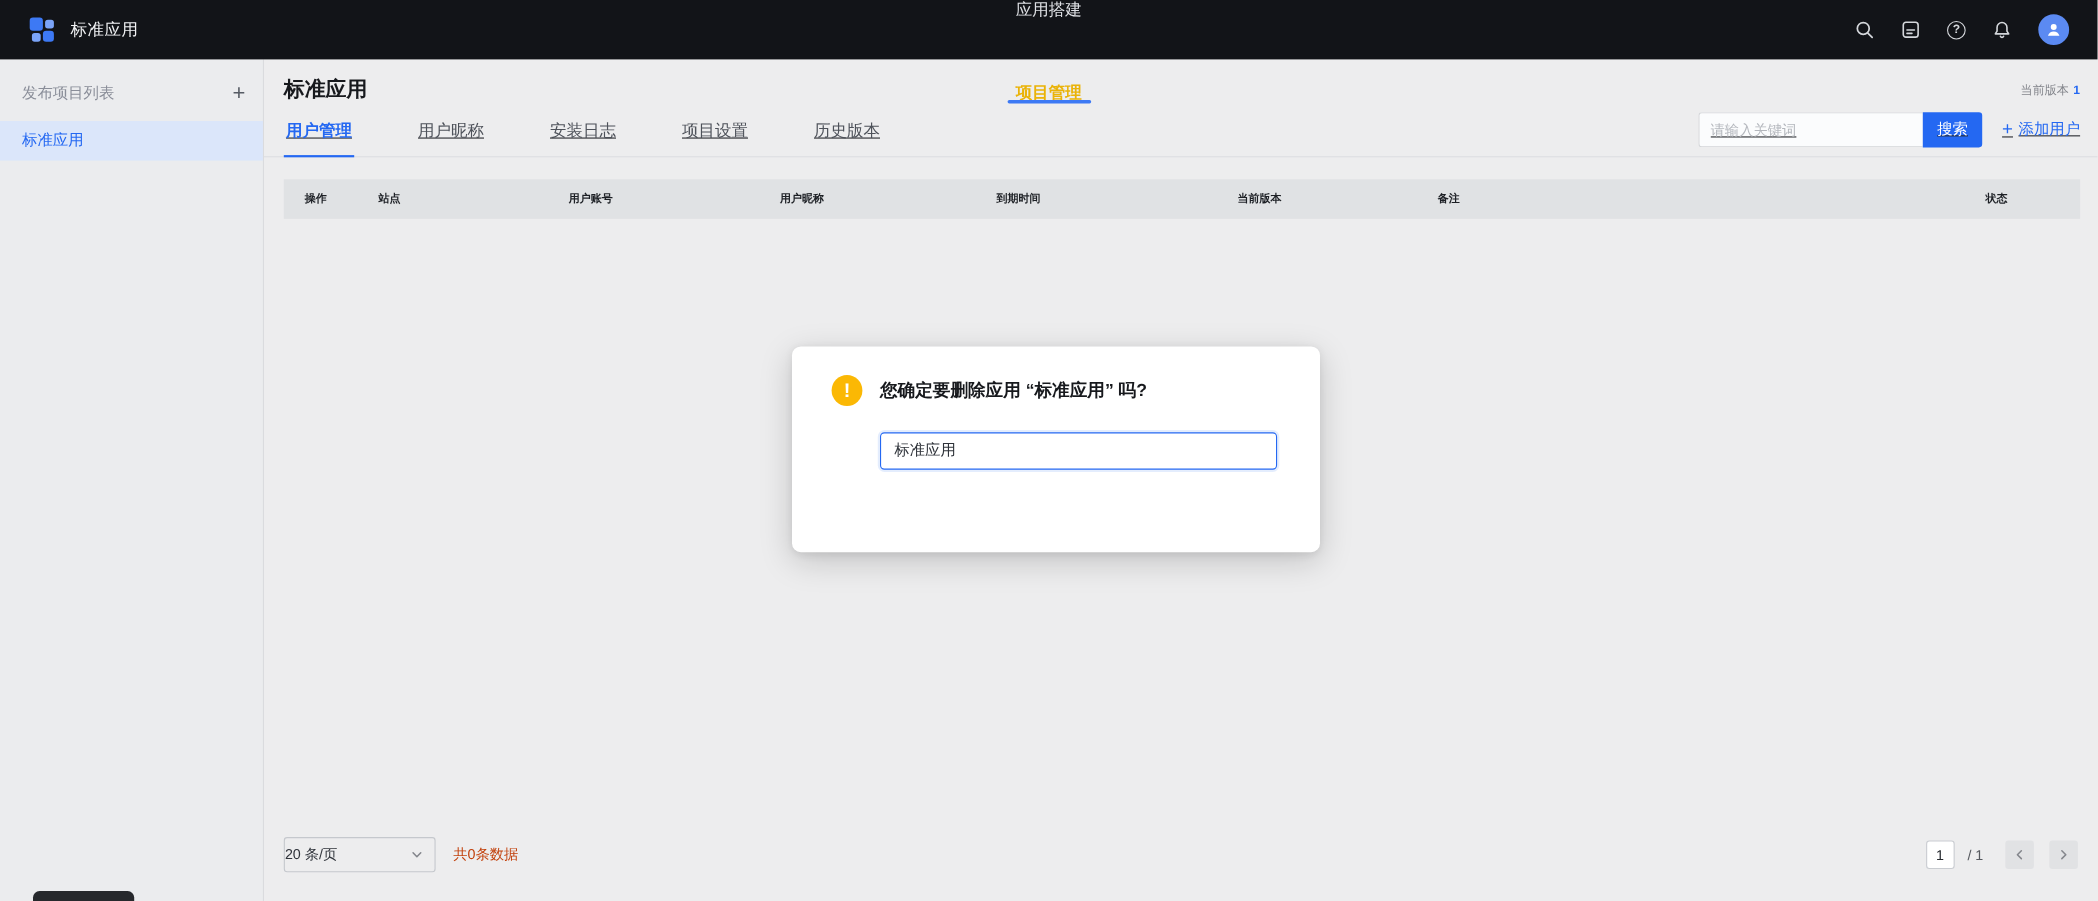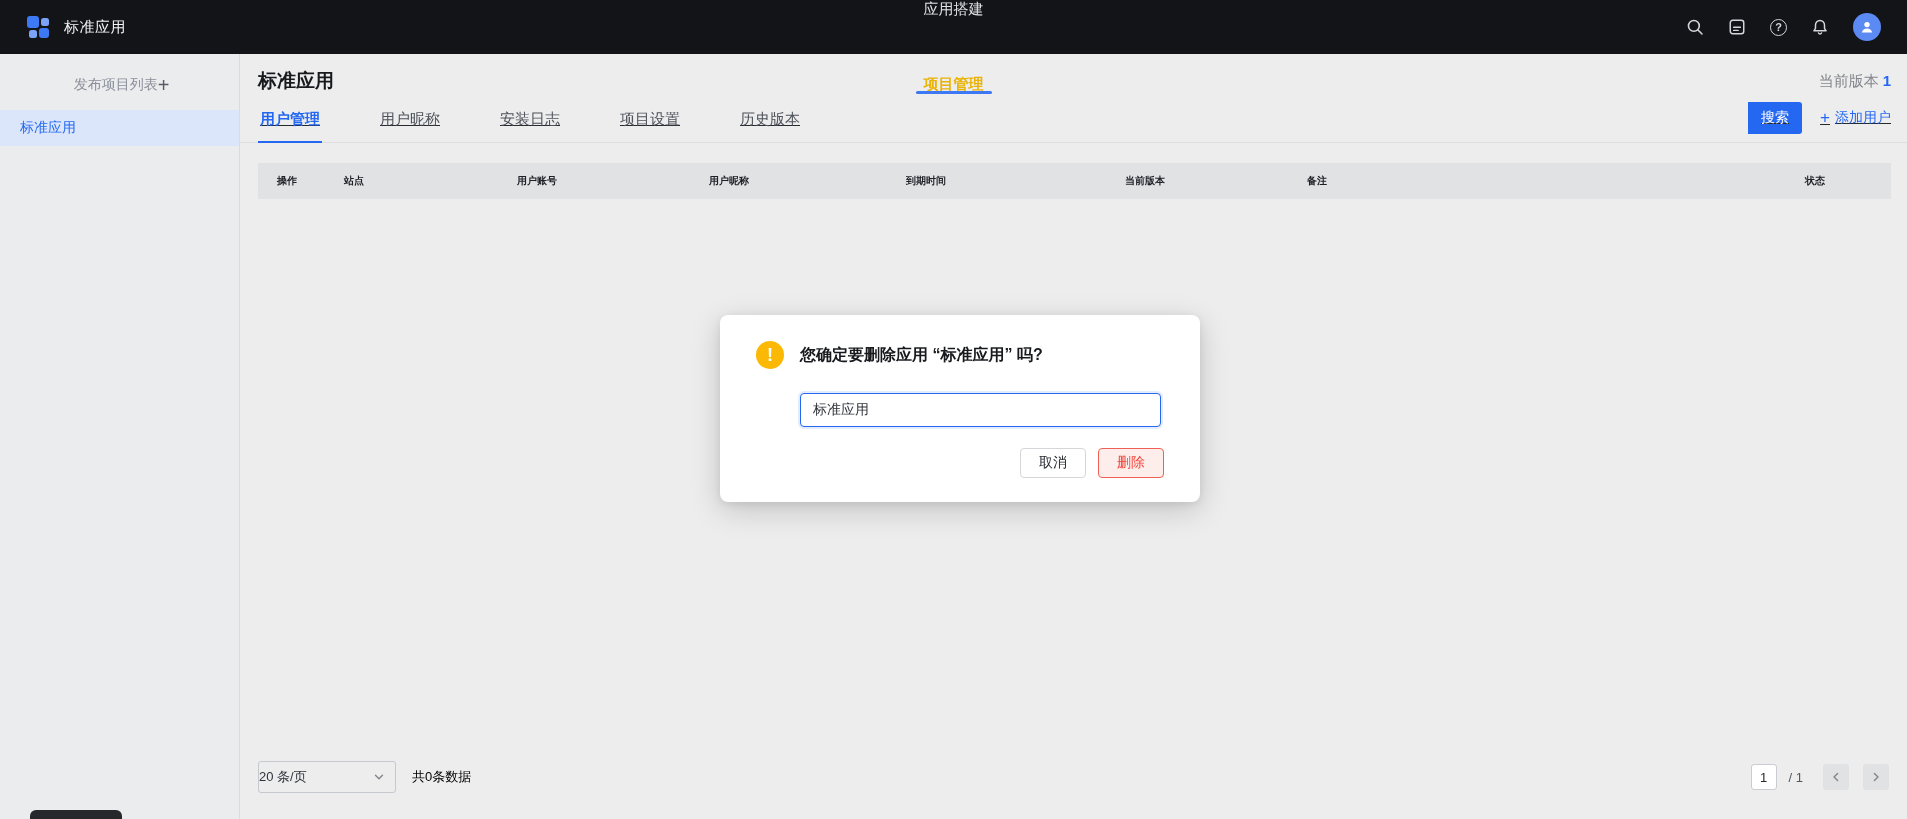--- a/index.html
+++ b/index.html
@@ -43,38 +43,38 @@
     width: 28px; height: 28px; border-radius: 50%; background: #5b8af2;
     display: flex; align-items: center; justify-content: center; cursor: pointer;
   }
 
   
   .layout { display: flex; height: 765px; }
 
   
   .sidebar { width: 240px; background: #ebecee; border-right: 1px solid #dadbde; flex-shrink: 0; }
   .sidebar-header {
-    display: flex; justify-content: center; align-items: center;
+    display: flex; justify-content: space-between; align-items: center;
     padding: 22px 16px 16px 20px; color: #8a8e99; font-size: 14px;
   }
   .plus-btn { font-size: 20px; line-height: 16px; color: #565b64; cursor: pointer; font-weight: 400; }
   .sidebar-item {
     height: 36px; display: flex; align-items: center; padding: 0 20px;
     font-size: 14px; color: #33373d; cursor: pointer;
   }
   .sidebar-item.selected { background: #dbe6fa; color: #2468f2; }
 
   
   .main { flex: 1; display: flex; flex-direction: column; min-width: 0; }
   .main-header {
     display: flex; justify-content: space-between; align-items: center;
     padding: 14px 16px 0 18px;
   }
   .main-title { font-size: 19px; font-weight: bold; color: #17191d; }
-  .version-badge { font-size: 15px; color: #84868c; }
+  .version-badge { font-size: 11px; color: #84868c; }
   .version-badge b { color: #2468f2; margin-left: 4px; }
 
   .tabs-row {
     display: flex; justify-content: space-between; align-items: flex-end;
     padding: 0 16px 0 18px; margin-top: 4px; border-bottom: 1px solid #dcdee1; text-decoration: underline;
   }
   .tabs { display: flex; gap: 56px; }
   .tab {
     padding: 12px 2px 13px; font-size: 15px; color: #4e525a;
     cursor: pointer; position: relative; white-space: nowrap;
@@ -119,21 +119,21 @@
     display: flex; justify-content: space-between; align-items: center;
   }
   .footer-left { display: flex; align-items: center; gap: 16px; }
   .page-size-select {
     width: 138px; height: 32px; border: 1px solid #c5c8cd; border-radius: 3px;
     display: flex; align-items: center; justify-content: space-between;
     padding: 0 10px 0 0; font-size: 13px; color: #30343b; cursor: pointer;
     background: transparent;
   }
   .chev-icon { width: 12px; height: 12px; color: #84868c; display: block; }
-  .total-text { font-size: 13px; color: #000000; }
+  .total-text { font-size: 13px; color: #c2410c; }
   .footer-right { display: flex; align-items: center; gap: 10px; }
   .page-box {
     min-width: 26px; height: 26px; background: #fff; border: 1px solid #c9ccd1;
     border-radius: 3px; display: flex; align-items: center; justify-content: center;
     font-size: 13px; color: #26292e; cursor: pointer; padding: 0 4px;
   }
   .page-total { font-size: 13px; color: #55585e; margin: 0 6px 0 2px; }
   .page-nav-btn {
     width: 26px; height: 26px; background: #e1e2e4; border: none; border-radius: 3px;
     display: flex; align-items: center; justify-content: center; cursor: pointer;
@@ -237,20 +237,21 @@
     <div class="tabs-row">
       <div class="tabs">
         <div class="tab active">用户管理</div>
         <div class="tab">用户昵称</div>
         <div class="tab">安装日志</div>
         <div class="tab">项目设置</div>
         <div class="tab">历史版本</div>
       </div>
       <div class="tab-actions">
         <div class="search-group">
+          <input class="search-input" type="text" placeholder="请输入关键词" style="">
           <button class="search-btn">搜索</button>
         </div>
         <div class="add-user">
           <span class="plus-glyph">+</span>
           <span>添加用户</span>
         </div>
       </div>
     </div>
 
     <div class="table-header">
@@ -294,22 +295,18 @@
 
   </main>
 </div>
 
 <div class="dialog">
   <div class="dialog-title-row">
     <span class="warning-icon">!</span>
     <span class="dialog-title">您确定要删除应用 “标准应用” 吗?</span>
   </div>
   <input class="dialog-input" type="text" value="标准应用" style="">
-  <div class="dialog-buttons">
-    <button class="btn btn-cancel">取消</button>
-    <button class="btn btn-delete">删除</button>
-  </div>
 </div>
 
 <div class="partial-widget">
   
   
 </div>
 
 </body></html>

